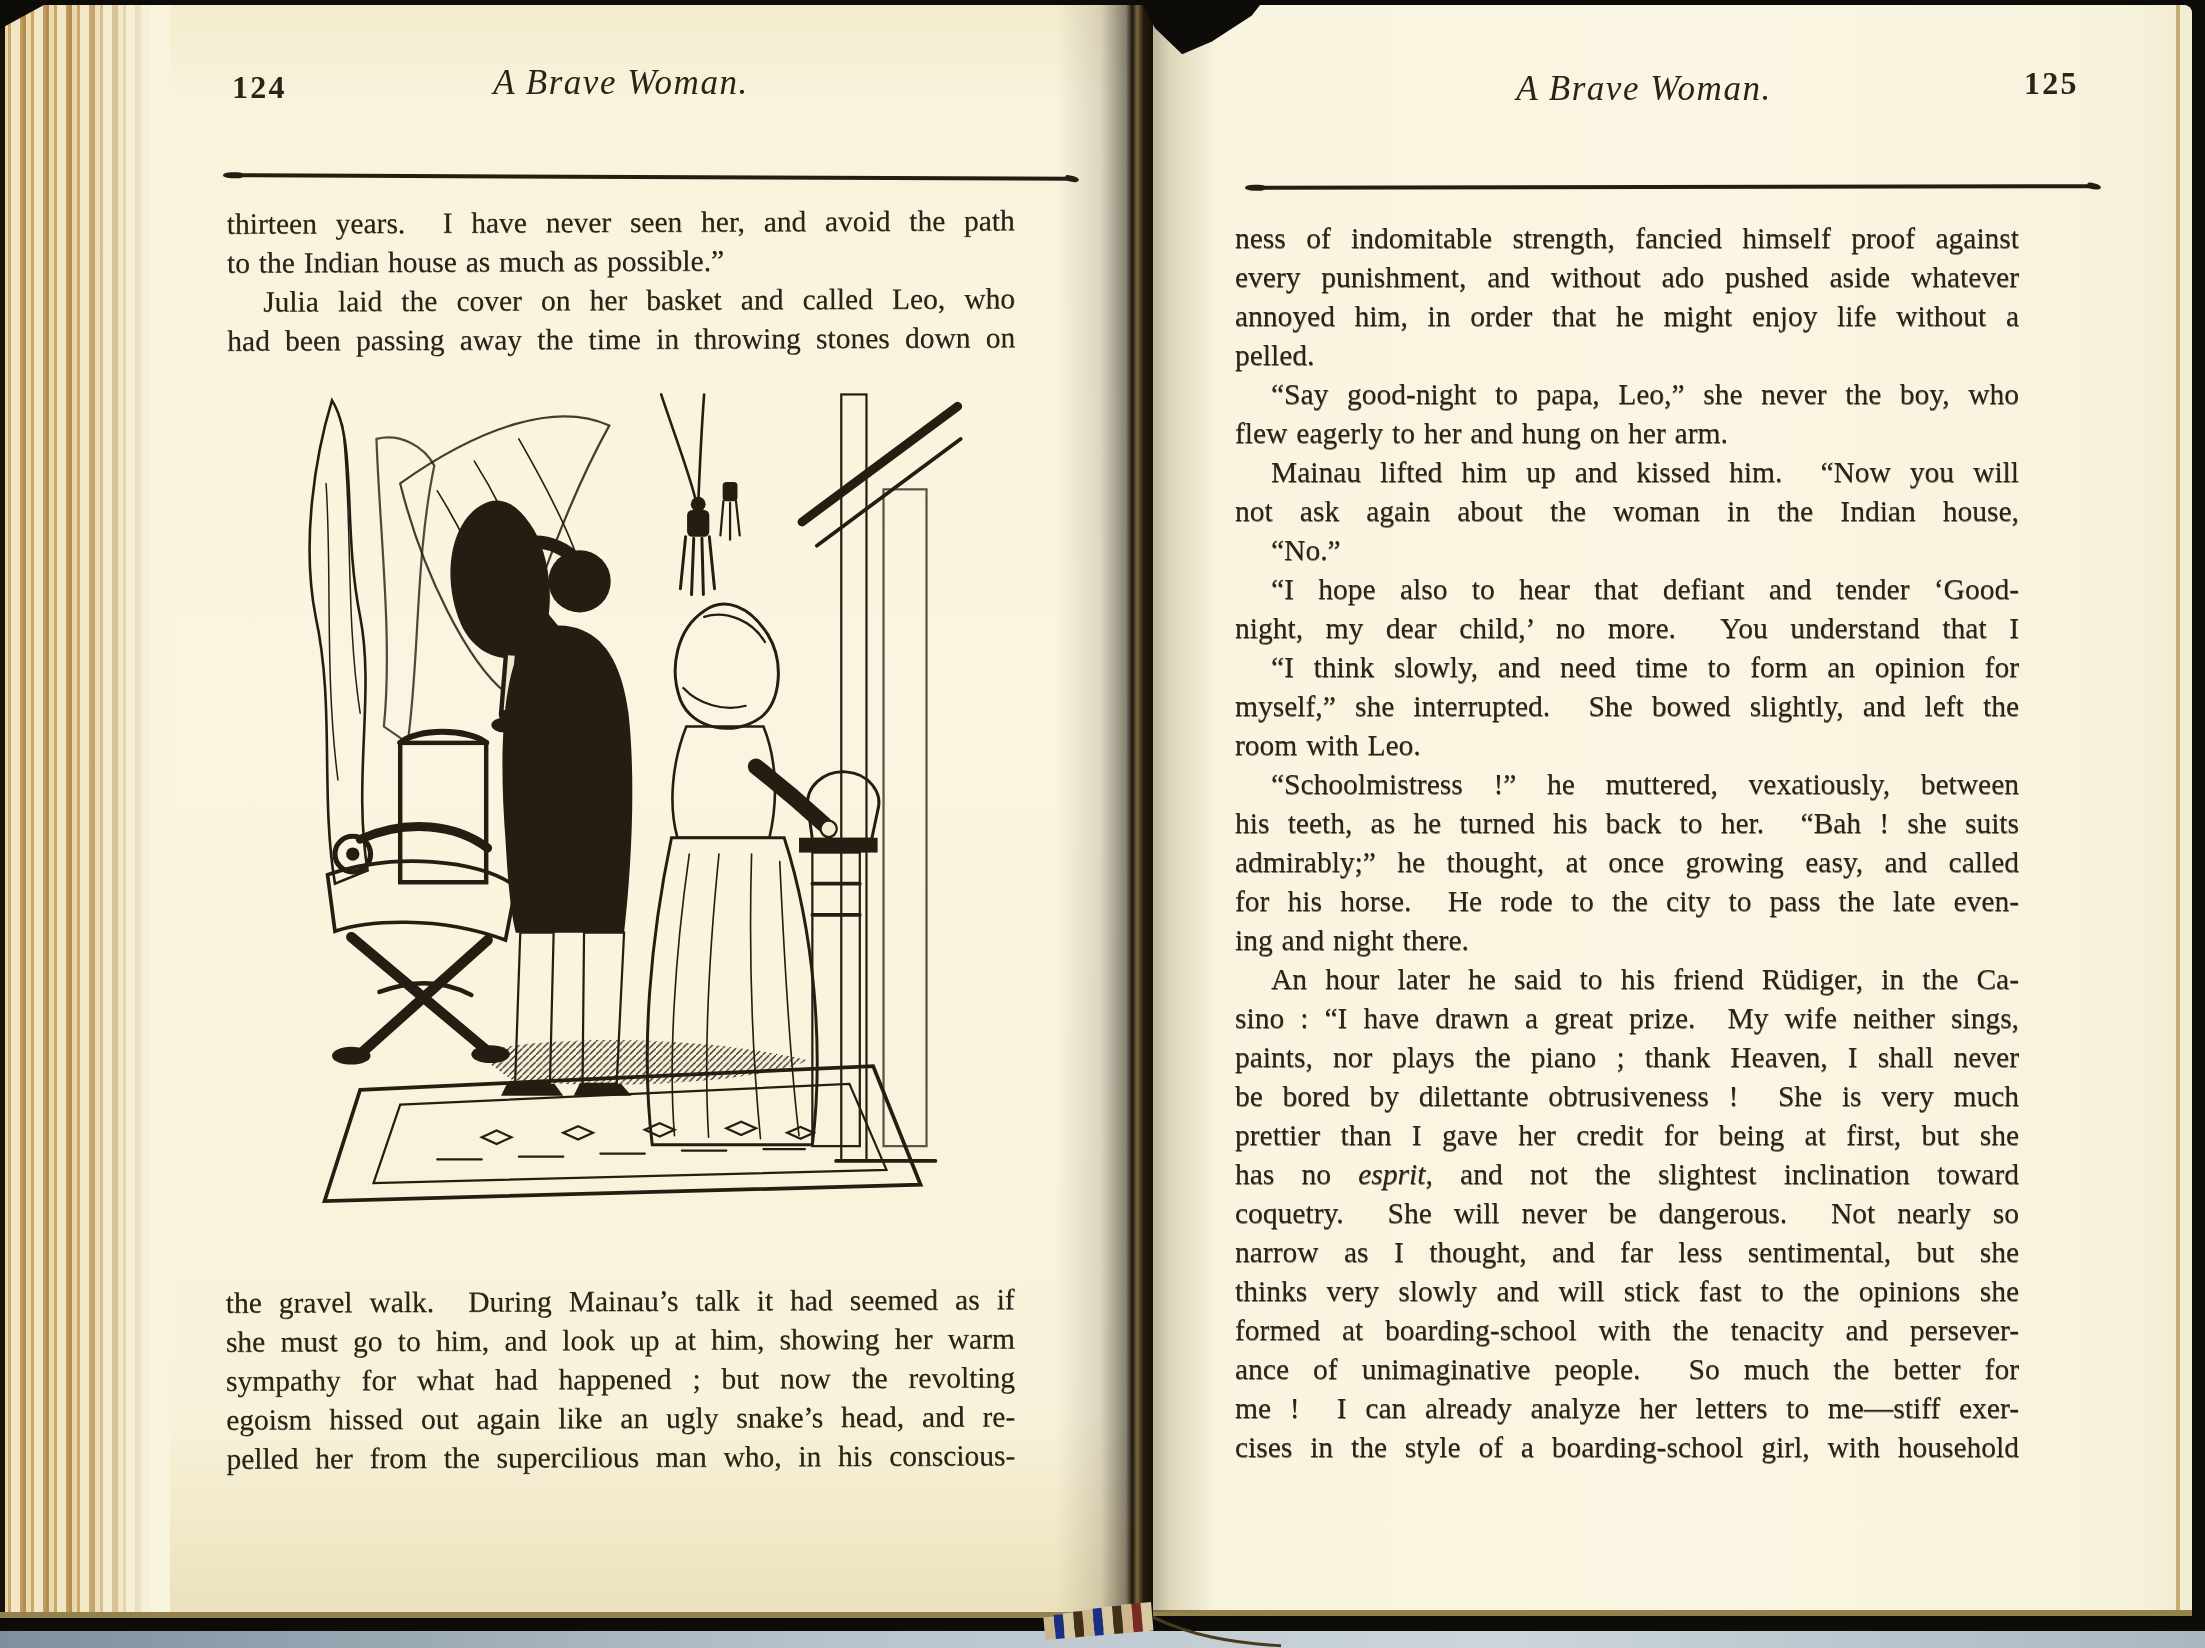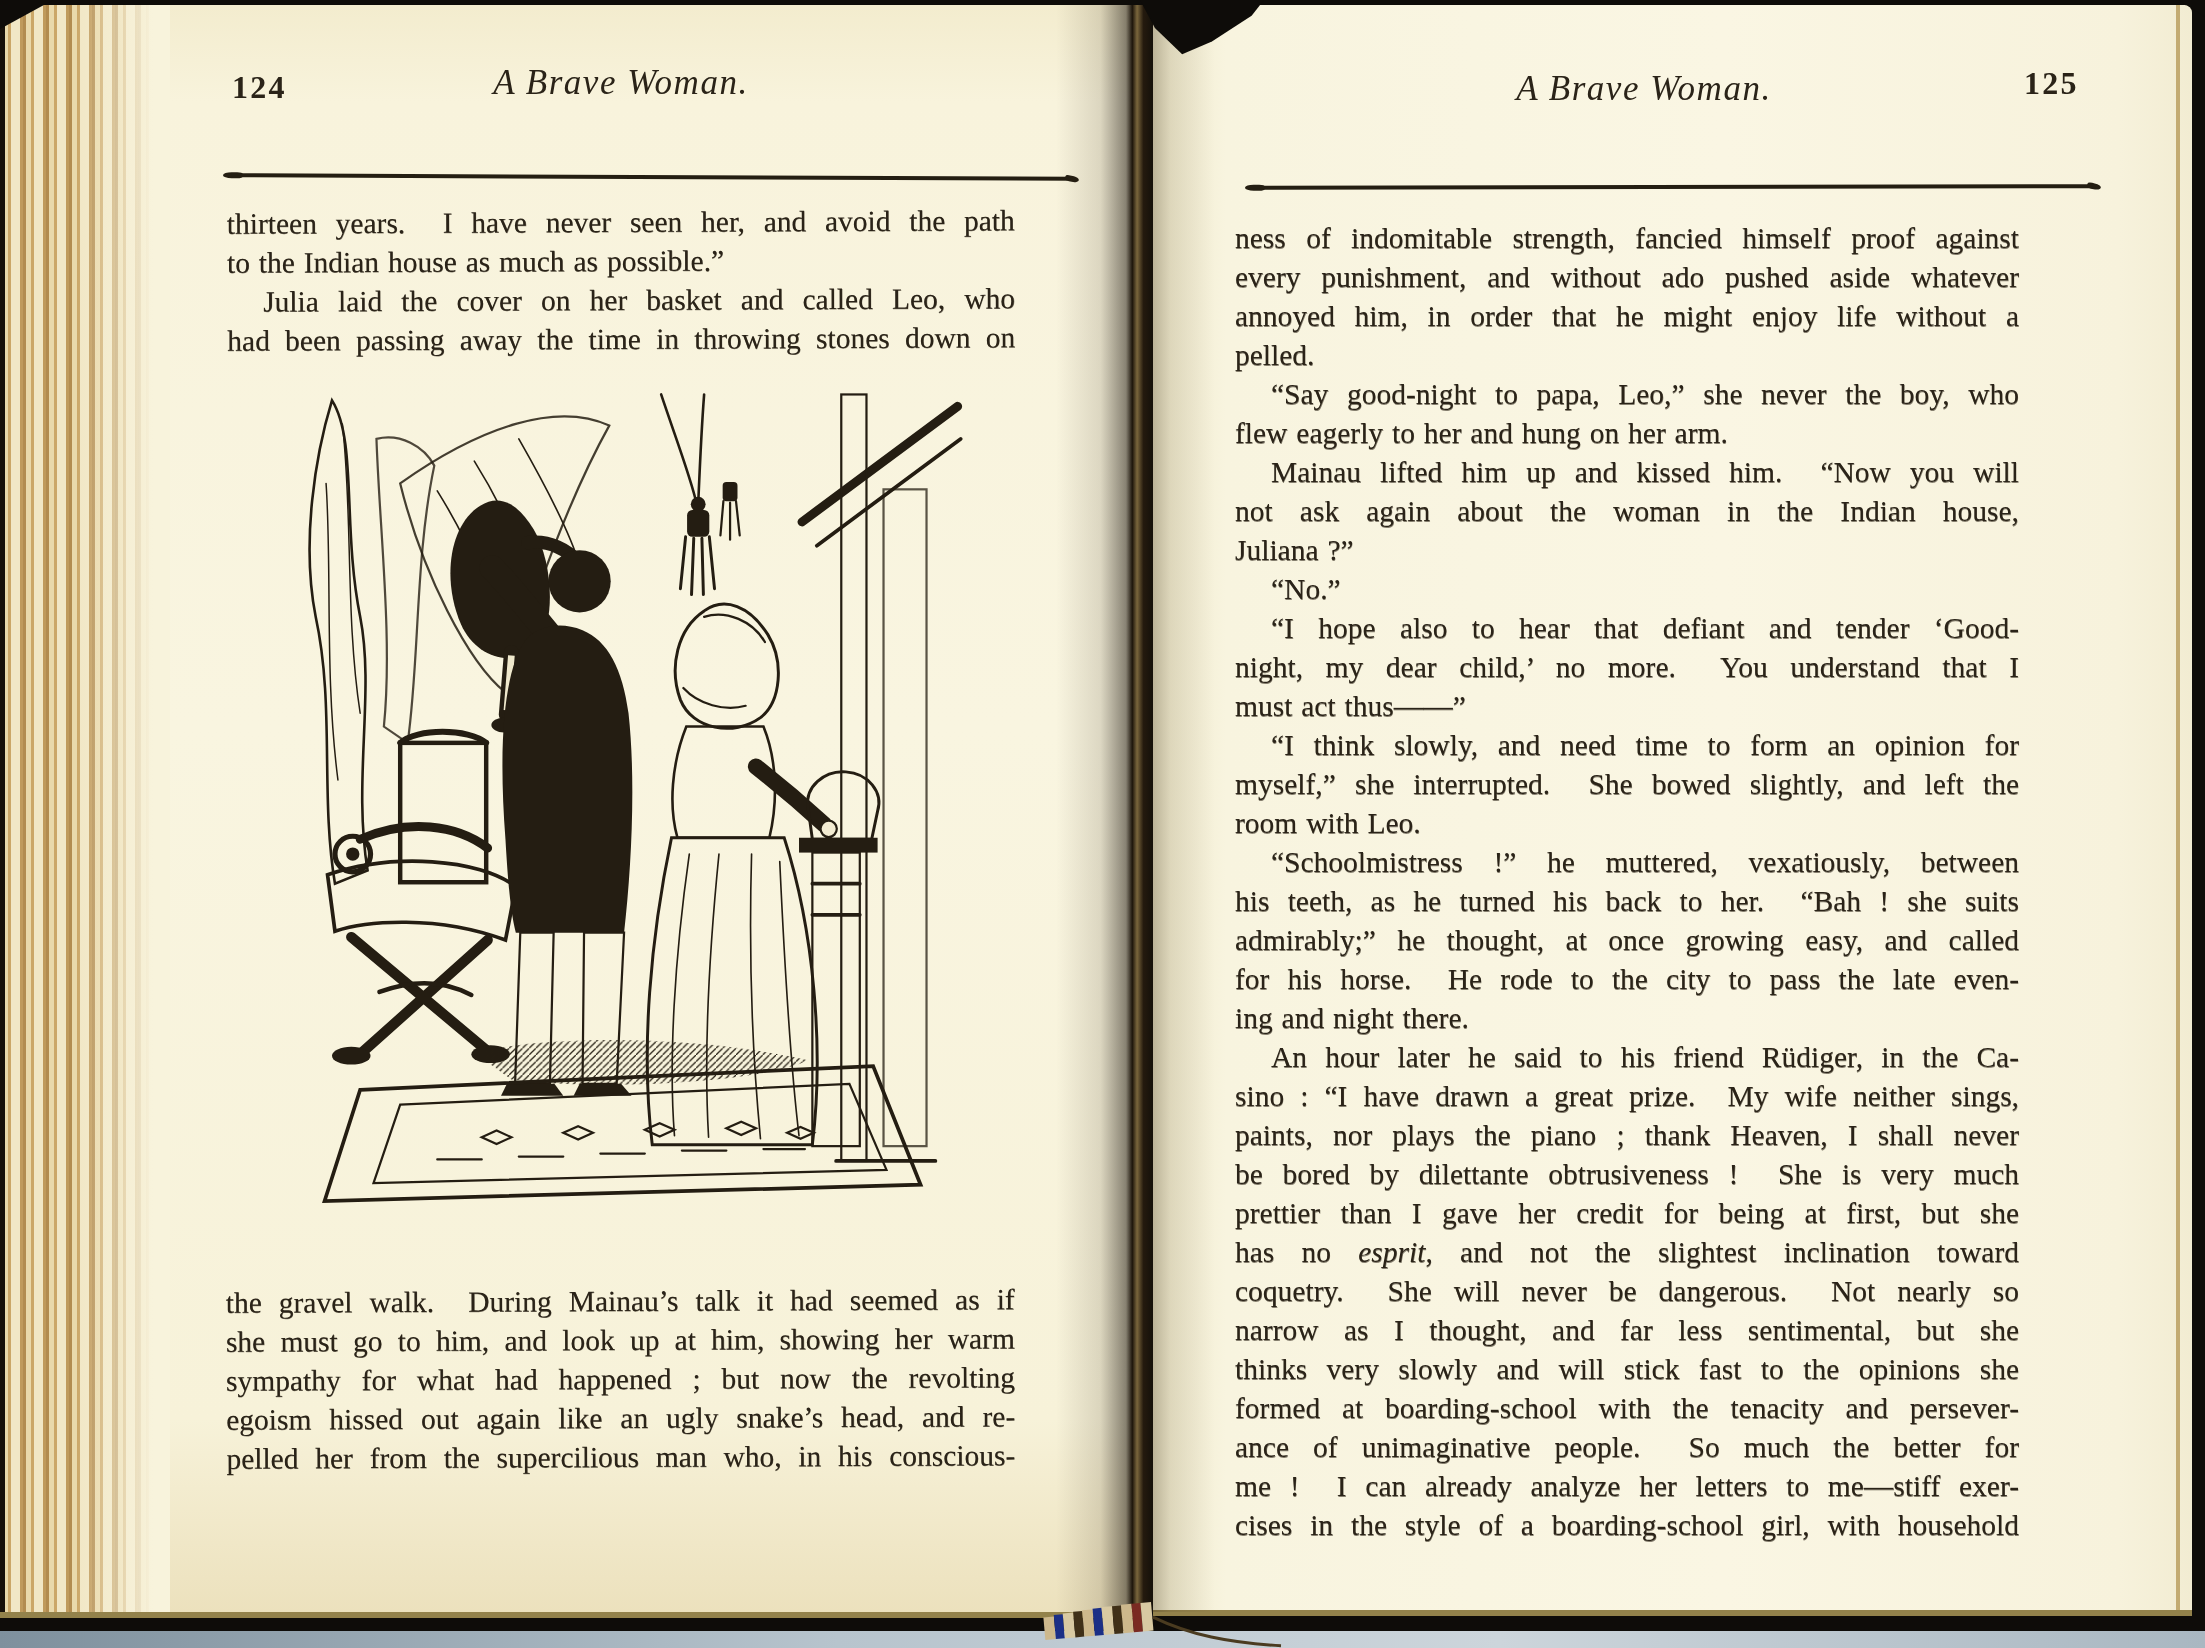--- a/index.html
+++ b/index.html
@@ -190,25 +190,23 @@
     <div class="rule rule-right"></div>
     <div class="textcol" id="right-lines" style="left:82px;top:214px;width:784px;">
         <div class="line">ness of indomitable strength, fancied himself proof against</div>
         <div class="line">every punishment, and without ado pushed aside whatever</div>
         <div class="line">annoyed him, in order that he might enjoy life without a</div>
         <div class="line nojust">pelled.</div>
         <div class="line indent">“Say good-night to papa, Leo,” she never the boy, who</div>
         <div class="line nojust">flew eagerly to her and hung on her arm.</div>
         <div class="line indent">Mainau lifted him up and kissed him.&nbsp; “Now you will</div>
         <div class="line">not ask again about the woman in the Indian house,</div>
-        <div class="line nojust">Juliana ?”</div>
         <div class="line indent nojust">“No.”</div>
         <div class="line indent">“I hope also to hear that defiant and tender ‘Good-</div>
         <div class="line">night, my dear child,’ no more.&nbsp; You understand that I</div>
-        <div class="line nojust">must act thus——”</div>
         <div class="line indent">“I think slowly, and need time to form an opinion for</div>
         <div class="line">myself,” she interrupted.&nbsp; She bowed slightly, and left the</div>
         <div class="line nojust">room with Leo.</div>
         <div class="line indent">“Schoolmistress !” he muttered, vexatiously, between</div>
         <div class="line">his teeth, as he turned his back to her.&nbsp; “Bah ! she suits</div>
         <div class="line">admirably;” he thought, at once growing easy, and called</div>
         <div class="line">for his horse.&nbsp; He rode to the city to pass the late even-</div>
         <div class="line nojust">ing and night there.</div>
         <div class="line indent">An hour later he said to his friend Rüdiger, in the Ca-</div>
         <div class="line">sino : “I have drawn a great prize.&nbsp; My wife neither sings,</div>

